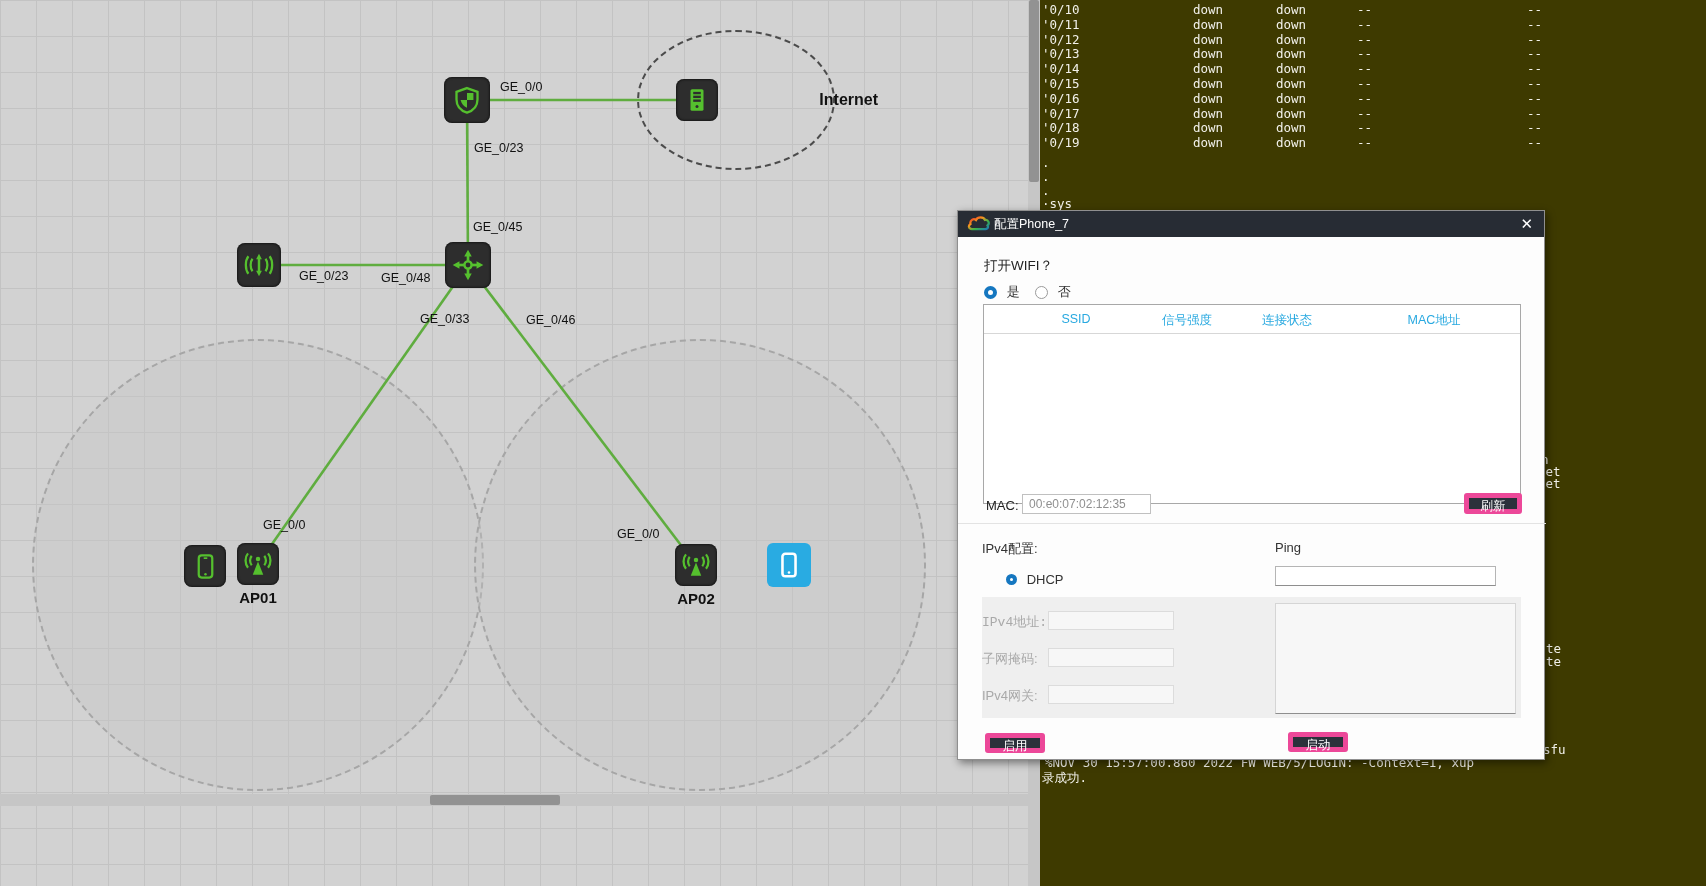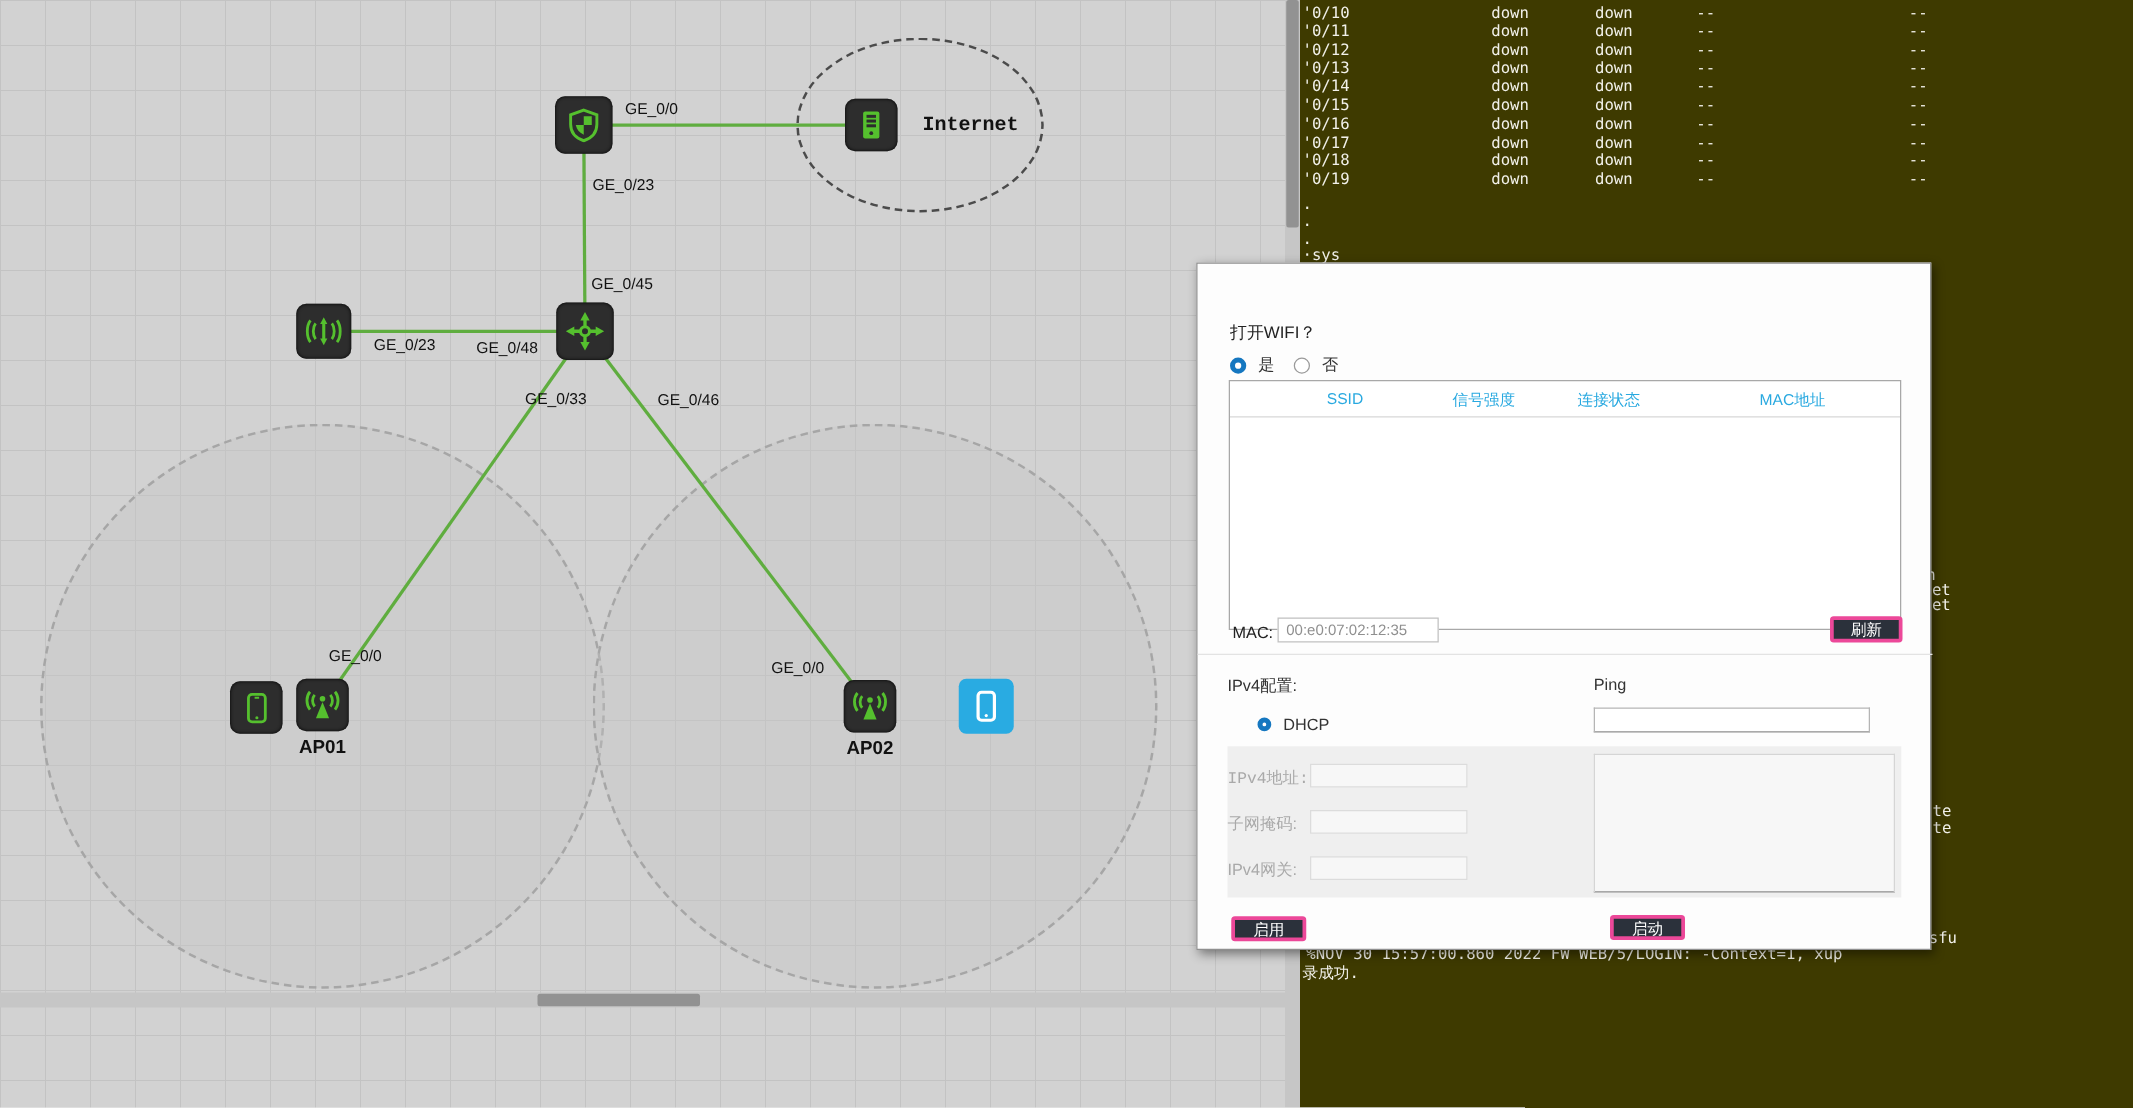--- a/index.html
+++ b/index.html
@@ -20,21 +20,21 @@
   .coverage{position:absolute;width:452px;height:452px;border-radius:50%;
     border:2px dashed #a6a6a6;background:rgba(197,197,197,.35);}
   #links{position:absolute;left:0;top:0;width:1040px;height:886px;}
   .inet-ellipse{position:absolute;left:637px;top:30px;width:198px;height:140px;
     border:2px dashed #4b4b4b;border-radius:50%;}
   .node-tile{position:absolute;background:var(--node_bg);border-radius:8px;
     display:flex;align-items:center;justify-content:center;box-shadow:inset 0 0 3px #000;}
   .node-tile.blue{background:var(--phone_blue);box-shadow:none;border-radius:6px;}
   .node-label{position:absolute;width:140px;text-align:center;font-weight:bold;
     font-size:15px;color:#111;}
-  .node-label.right{text-align:left;font-size:16px;font-family:Liberation Mono, monospace;}
+  .node-label.right{text-align:right;font-size:16px;}
   .port-label{position:absolute;font-size:12.5px;color:#111;white-space:nowrap;}
   .hscroll{position:absolute;left:0;top:794px;width:1028px;height:12px;background:#c6c6c6;}
   .hthumb{position:absolute;left:430px;top:1px;width:130px;height:10px;background:#929292;border-radius:2px;}
   .vscroll{position:absolute;left:1028px;top:0;width:12px;height:886px;background:#c6c6c6;}
   .vthumb{position:absolute;left:1px;top:0;width:10px;height:182px;background:#929292;border-radius:2px;}
 
   
   .terminal{position:absolute;left:1040px;top:0;width:666px;height:886px;
     background:var(--terminal_bg);color:var(--terminal_fg);
     font-family:"DejaVu Sans Mono",monospace;font-size:12.5px;}
@@ -60,21 +60,21 @@
   .wifi-table .hline{position:absolute;left:0;top:28px;width:100%;height:1px;background:#d7d7d7;}
   .wifi-row{position:absolute;left:1px;top:35px;width:534px;height:28px;background:#f2f2f2;}
   .wifi-row .cell{position:absolute;transform:translateX(-50%);line-height:28px;font-size:12.5px;color:#555;}
   .toggle{position:absolute;left:291px;top:8px;width:27px;height:13px;border-radius:7px;background:var(--accent_blue);}
   .toggle .knob{position:absolute;right:-1px;top:-0.5px;width:14px;height:14px;border-radius:50%;
     background:#fff;border:1px solid var(--accent_blue);}
   .toggle .dash{position:absolute;right:3px;top:5.5px;width:6px;height:2px;background:var(--accent_blue);}
   .mac-label{position:absolute;left:28px;top:287px;font-size:13px;color:#222;}
   .mac-input{position:absolute;left:64px;top:283px;width:129px;height:20px;border:1px solid #c0c0c0;
     background:#fff;color:#8f8f8f;font-size:12px;padding:0 6px;font-family:"Liberation Sans",sans-serif;}
-  .btn{position:absolute;background:var(--button_dark);color:#fff;border:3px solid #ec4899;
+  .btn{position:absolute;background:var(--button_dark);color:#fff;border:5px solid #ec4899;
     border-radius:3px;font-size:12.5px;text-align:center;cursor:pointer;font-family:"Liberation Sans",sans-serif;}
   .btn.refresh{left:506px;top:282px;width:58px;height:21px;}
   .btn.enable{left:27px;top:522px;width:60px;height:20px;}
   .btn.start{left:330px;top:521px;width:60px;height:20px;}
   .sep{position:absolute;left:0;top:312px;width:588px;height:1px;background:#e3e3e3;}
   .ipv4-label{position:absolute;left:24px;top:329px;font-size:13px;color:#333;}
   .ping-label{position:absolute;left:317px;top:329px;font-size:13px;color:#333;}
   .dhcp{left:35px;top:360px;padding-left:13px;}
   .ping-input{position:absolute;left:317px;top:355px;width:221px;height:20px;border:1px solid #b5b5b5;
     border-bottom-color:#8e8e8e;background:#fff;padding:0 4px;font-size:12px;}
@@ -290,20 +290,37 @@
         <div class="t-frag" style="left: 498px; top: 476px;">net</div>
         <div class="t-frag" style="left: 506px; top: 641px;">te</div>
         <div class="t-frag" style="left: 506px; top: 654px;">te</div>
         <div class="t-frag" style="left: 503px; top: 742px;">sfu</div>
         <div class="t-frag" style="left: 5px; top: 755px;">%NOV 30 15:57:00.860 2022 FW WEB/5/LOGIN: -Context=1, xup</div>
         <div class="t-frag" style="left: 2px; top: 770px;">录成功.</div>
       </div>
   </div>
 
   <div class="dialog">
+    <div class="titlebar">
+      <span class="cloud">
+        <svg width="23" height="15" viewBox="0 0 46 30">
+          <defs>
+              <linearGradient id="rb" x1="0" y1="0" x2="1" y2="1">
+            <stop offset="0" stop-color="#e8262d"></stop>
+                <stop offset="0.35" stop-color="#f7941d"></stop>
+            <stop offset="0.65" stop-color="#39b54a"></stop>
+                <stop offset="1" stop-color="#1b75bb"></stop>
+          </linearGradient>
+            </defs>
+          <path d="M10 26 C3 26 2 19 7 16 C5 9 13 4 18 8 C21 1 33 1 36 8 C43 7 46 15 41 19 C44 24 39 27 35 26 Z" fill="none" stroke="url(#rb)" stroke-width="4.5"></path>
+        </svg>
+      </span>
+      <span class="title">配置Phone_7</span>
+      <span class="close">✕</span>
+    </div>
 
     <div class="q">打开WIFI？</div>
 
     <label class="radio-row" style="left:26px;top:72px;">
       <span class="radio on"></span>
       <span class="lbl">是</span>
     </label>
     <label class="radio-row" style="left:77px;top:72px;">
       <span class="radio off"></span>
       <span class="lbl">否</span>

